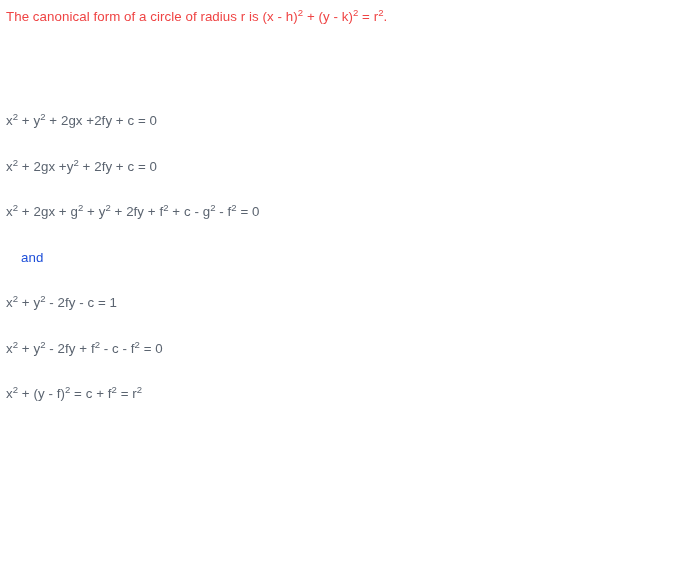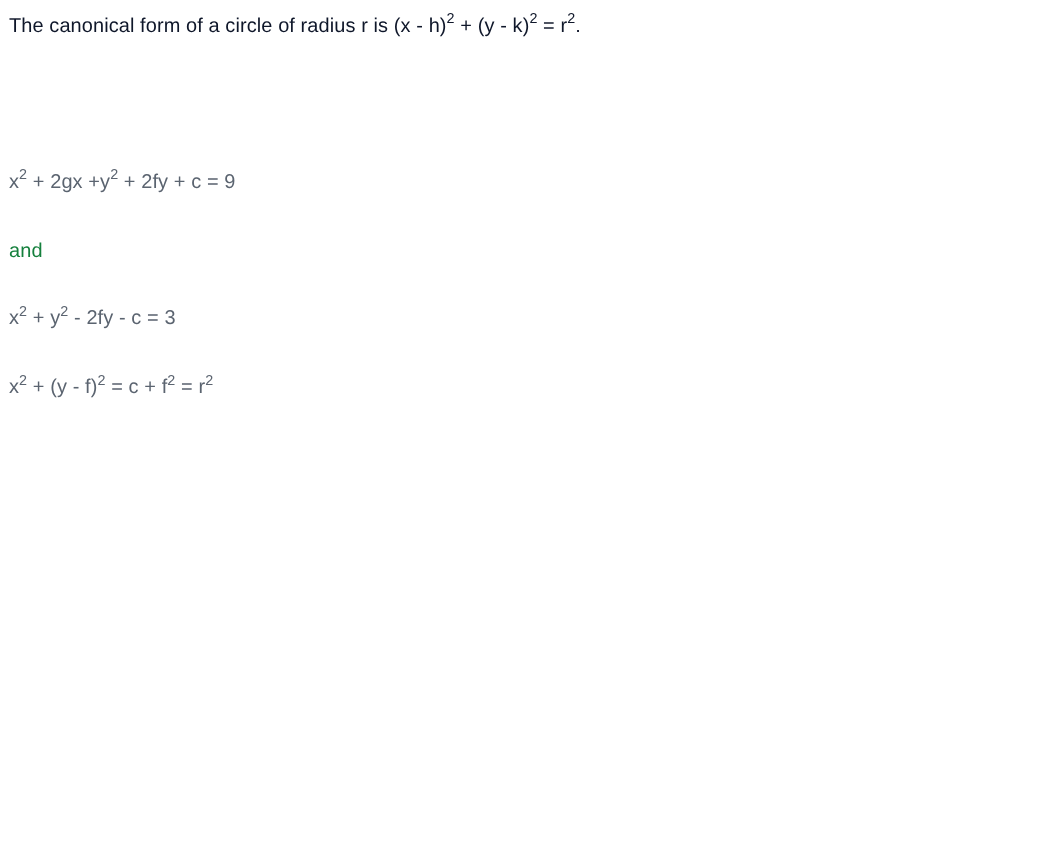--- a/index.html
+++ b/index.html
@@ -20,21 +20,21 @@
     height: 563px;
     background: #ffffff;
     box-sizing: border-box;
     padding: 0;
   }
   .intro-block {
     position: absolute;
     left: 6px;
     top: 6px;
     width: 680px;
-    color: #0f172a;
+    color: #ef4444;
     font-size: 13.3px;
     line-height: 21.5px;
     letter-spacing: 0.005em;
   }
   .intro-line {
     white-space: nowrap;
   }
   .intro-para {
     white-space: normal;
   }
@@ -46,39 +46,43 @@
   }
   .eq-row {
     height: 45.5px;
     color: #5b6470;
     font-size: 13.3px;
     line-height: 18px;
     white-space: nowrap;
     letter-spacing: 0.005em;
   }
   .eq-row.connector {
-    color: #15803d;
+    color: #1d4ed8;
+    margin-left: 15px;
   }
   sup {
     font-size: 0.72em;
     vertical-align: super;
     line-height: 0;
   }
 </style>
 </head>
 <body>
 
 <div id="solution-page">
 
   <div class="intro-block">
     <div class="intro-line">
       <span>The canonical form of a circle of radius r is (x - h)</span><sup>2</sup><span> + (y - k)</span><sup>2</sup><span> = r</span><sup>2</sup><span>.</span>
     </div>
   </div>
 
   <div class="eq-list">
-      <div class="eq-row"><span>x</span><sup>2</sup><span> + 2gx +y</span><sup>2</sup><span> + 2fy + c = 9</span></div>
+      <div class="eq-row"><span>x</span><sup>2</sup><span> + y</span><sup>2</sup><span> + 2gx +2fy + c = 0</span></div>
+      <div class="eq-row"><span>x</span><sup>2</sup><span> + 2gx +y</span><sup>2</sup><span> + 2fy + c = 0</span></div>
+      <div class="eq-row"><span>x</span><sup>2</sup><span> + 2gx + g</span><sup>2</sup><span> + y</span><sup>2</sup><span> + 2fy + f</span><sup>2</sup><span> + c - g</span><sup>2</sup><span> - f</span><sup>2</sup><span> = 0</span></div>
       <div class="eq-row connector"><span>and</span></div>
-      <div class="eq-row"><span>x</span><sup>2</sup><span> + y</span><sup>2</sup><span> - 2fy - c = 3</span></div>
+      <div class="eq-row"><span>x</span><sup>2</sup><span> + y</span><sup>2</sup><span> - 2fy - c = 1</span></div>
+      <div class="eq-row"><span>x</span><sup>2</sup><span> + y</span><sup>2</sup><span> - 2fy + f</span><sup>2</sup><span> - c - f</span><sup>2</sup><span> = 0</span></div>
       <div class="eq-row"><span>x</span><sup>2</sup><span> + (y - f)</span><sup>2</sup><span> = c + f</span><sup>2</sup><span> = r</span><sup>2</sup></div>
     </div>
 
 </div>
 
 </body></html>

